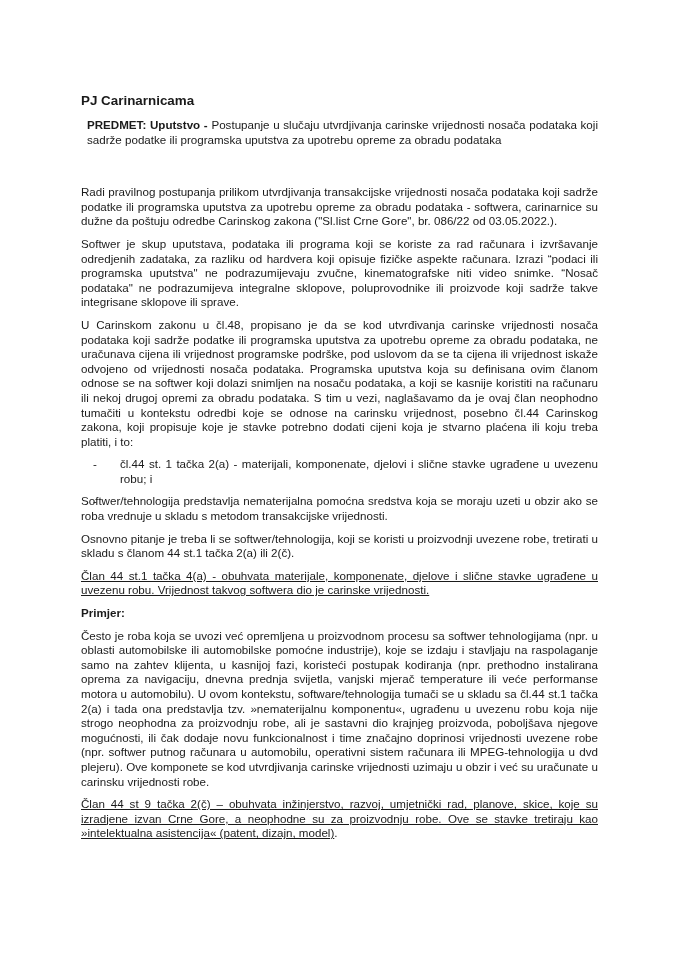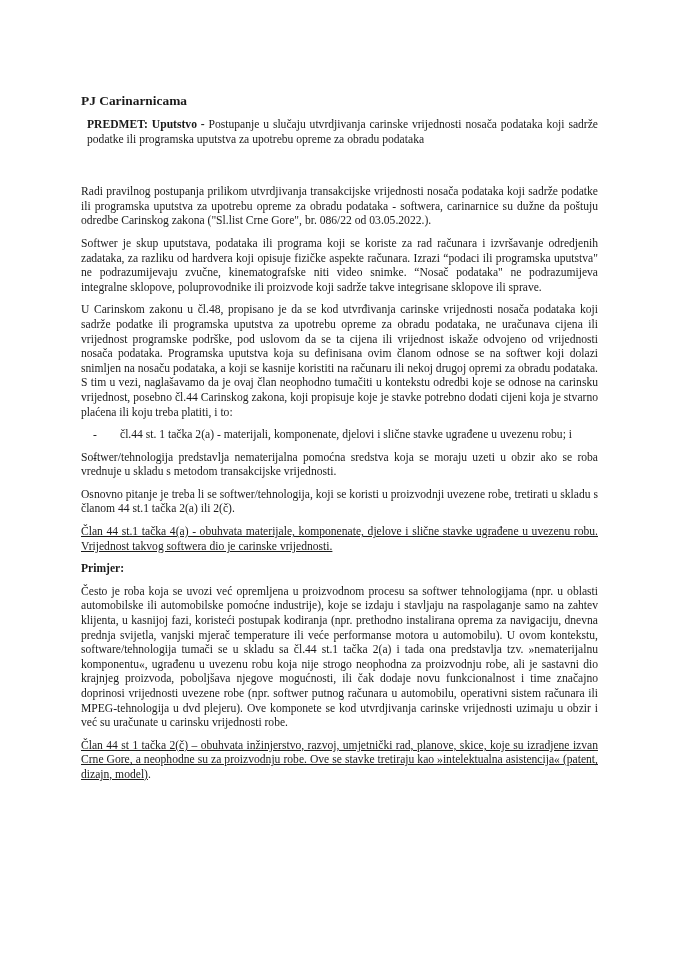--- a/index.html
+++ b/index.html
@@ -1,19 +1,19 @@
 <!DOCTYPE html>
 <html><head>
   <meta charset="utf-8">
   <style>
     html, body { margin: 0; padding: 0; background: #ffffff; }
     body { width: 679px; height: 960px; position: relative; overflow: hidden; }
     .page {
       position: absolute; left: 81px; top: 93px; width: 517px;
-      font-family: Liberation Serif, serif;
+      font-family: Liberation Sans, sans-serif;
       font-size: 11.6px; line-height: 14.6px; color: #1a1a1a;
     }
     .heading { font-weight: bold; font-size: 13.4px; line-height: 16px; margin: 0 0 9px 0; }
     .subject { text-align: justify; margin: 0 0 38px 6px; }
     .subject b { font-weight: bold; }
     p { margin: 0 0 8px 0; text-align: justify; }
     .list { margin: 0 0 8px 0; padding: 0; list-style: none; }
     .list li { position: relative; padding-left: 39px; text-align: justify; margin-bottom: 8px; }
     .list li .dash { position: absolute; left: 12px; top: 0; }
     .ul { text-decoration: underline; }
@@ -47,15 +47,15 @@
 
   <p>Softwer/tehnologija predstavlja nematerijalna pomoćna sredstva koja se moraju uzeti u obzir ako se roba vrednuje u skladu s metodom transakcijske vrijednosti.</p>
   <p>Osnovno pitanje je treba li se softwer/tehnologija, koji se koristi u proizvodnji uvezene robe, tretirati u skladu s članom 44 st.1 tačka 2(a) ili 2(č).</p>
 
   <p class="ul">Član 44 st.1 tačka 4(a) - obuhvata materijale, komponenate, djelove i slične stavke ugrađene u uvezenu robu. Vrijednost takvog softwera dio je carinske vrijednosti.</p>
 
   <p class="bold" style="">Primjer:</p>
   <p>Često je roba koja se uvozi već opremljena u proizvodnom procesu sa softwer tehnologijama (npr. u oblasti automobilske ili automobilske pomoćne industrije), koje se izdaju i stavljaju na raspolaganje samo na zahtev klijenta, u kasnijoj fazi,  koristeći postupak kodiranja (npr. prethodno instalirana oprema za navigaciju, dnevna prednja svijetla, vanjski mjerač temperature ili veće performanse motora u automobilu). U ovom kontekstu, software/tehnologija tumači se u skladu sa čl.44 st.1 tačka 2(a) i tada ona predstavlja tzv. »nematerijalnu komponentu«, ugrađenu u uvezenu robu koja nije strogo neophodna za proizvodnju robe, ali je sastavni dio krajnjeg proizvoda, poboljšava njegove mogućnosti, ili čak dodaje novu funkcionalnost i time značajno doprinosi vrijednosti uvezene robe (npr. softwer putnog računara u automobilu, operativni sistem računara ili MPEG-tehnologija u dvd plejeru). Ove komponete se kod utvrdjivanja carinske vrijednosti uzimaju u obzir i već su uračunate u carinsku vrijednosti robe.</p>
 
   <p>
-    <span class="ul">Član 44 st 1 tačka 2(č) – obuhvata inžinjerstvo, razvoj, umjetnički rad, planove, skice, koje su izradjene izvan Crne Gore, a neophodne su za proizvodnju robe. Ove se stavke tretiraju kao »intelektualna asistencija« (patent, dizajn, model)</span><span>.</span>
+    <span class="ul">Član 44 st 9 tačka 2(č) – obuhvata inžinjerstvo, razvoj, umjetnički rad, planove, skice, koje su izradjene izvan Crne Gore, a neophodne su za proizvodnju robe. Ove se stavke tretiraju kao »intelektualna asistencija« (patent, dizajn, model)</span><span>.</span>
   </p>
 </div>
 
 </body></html>

